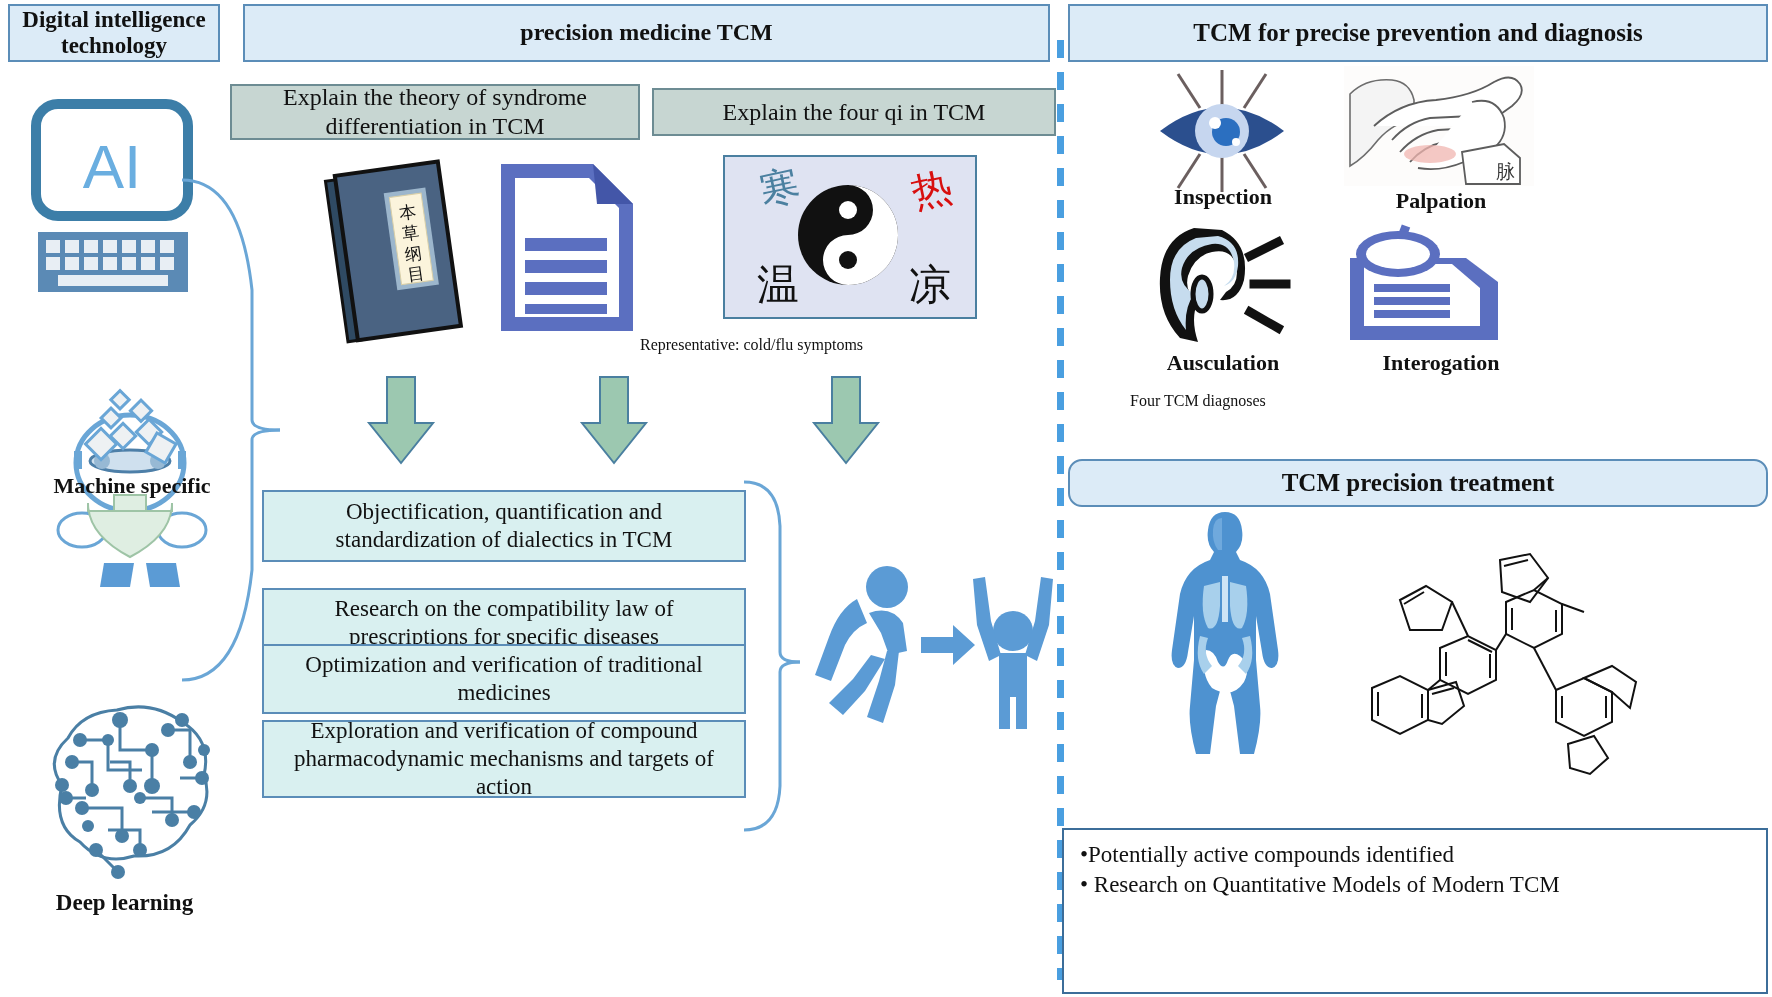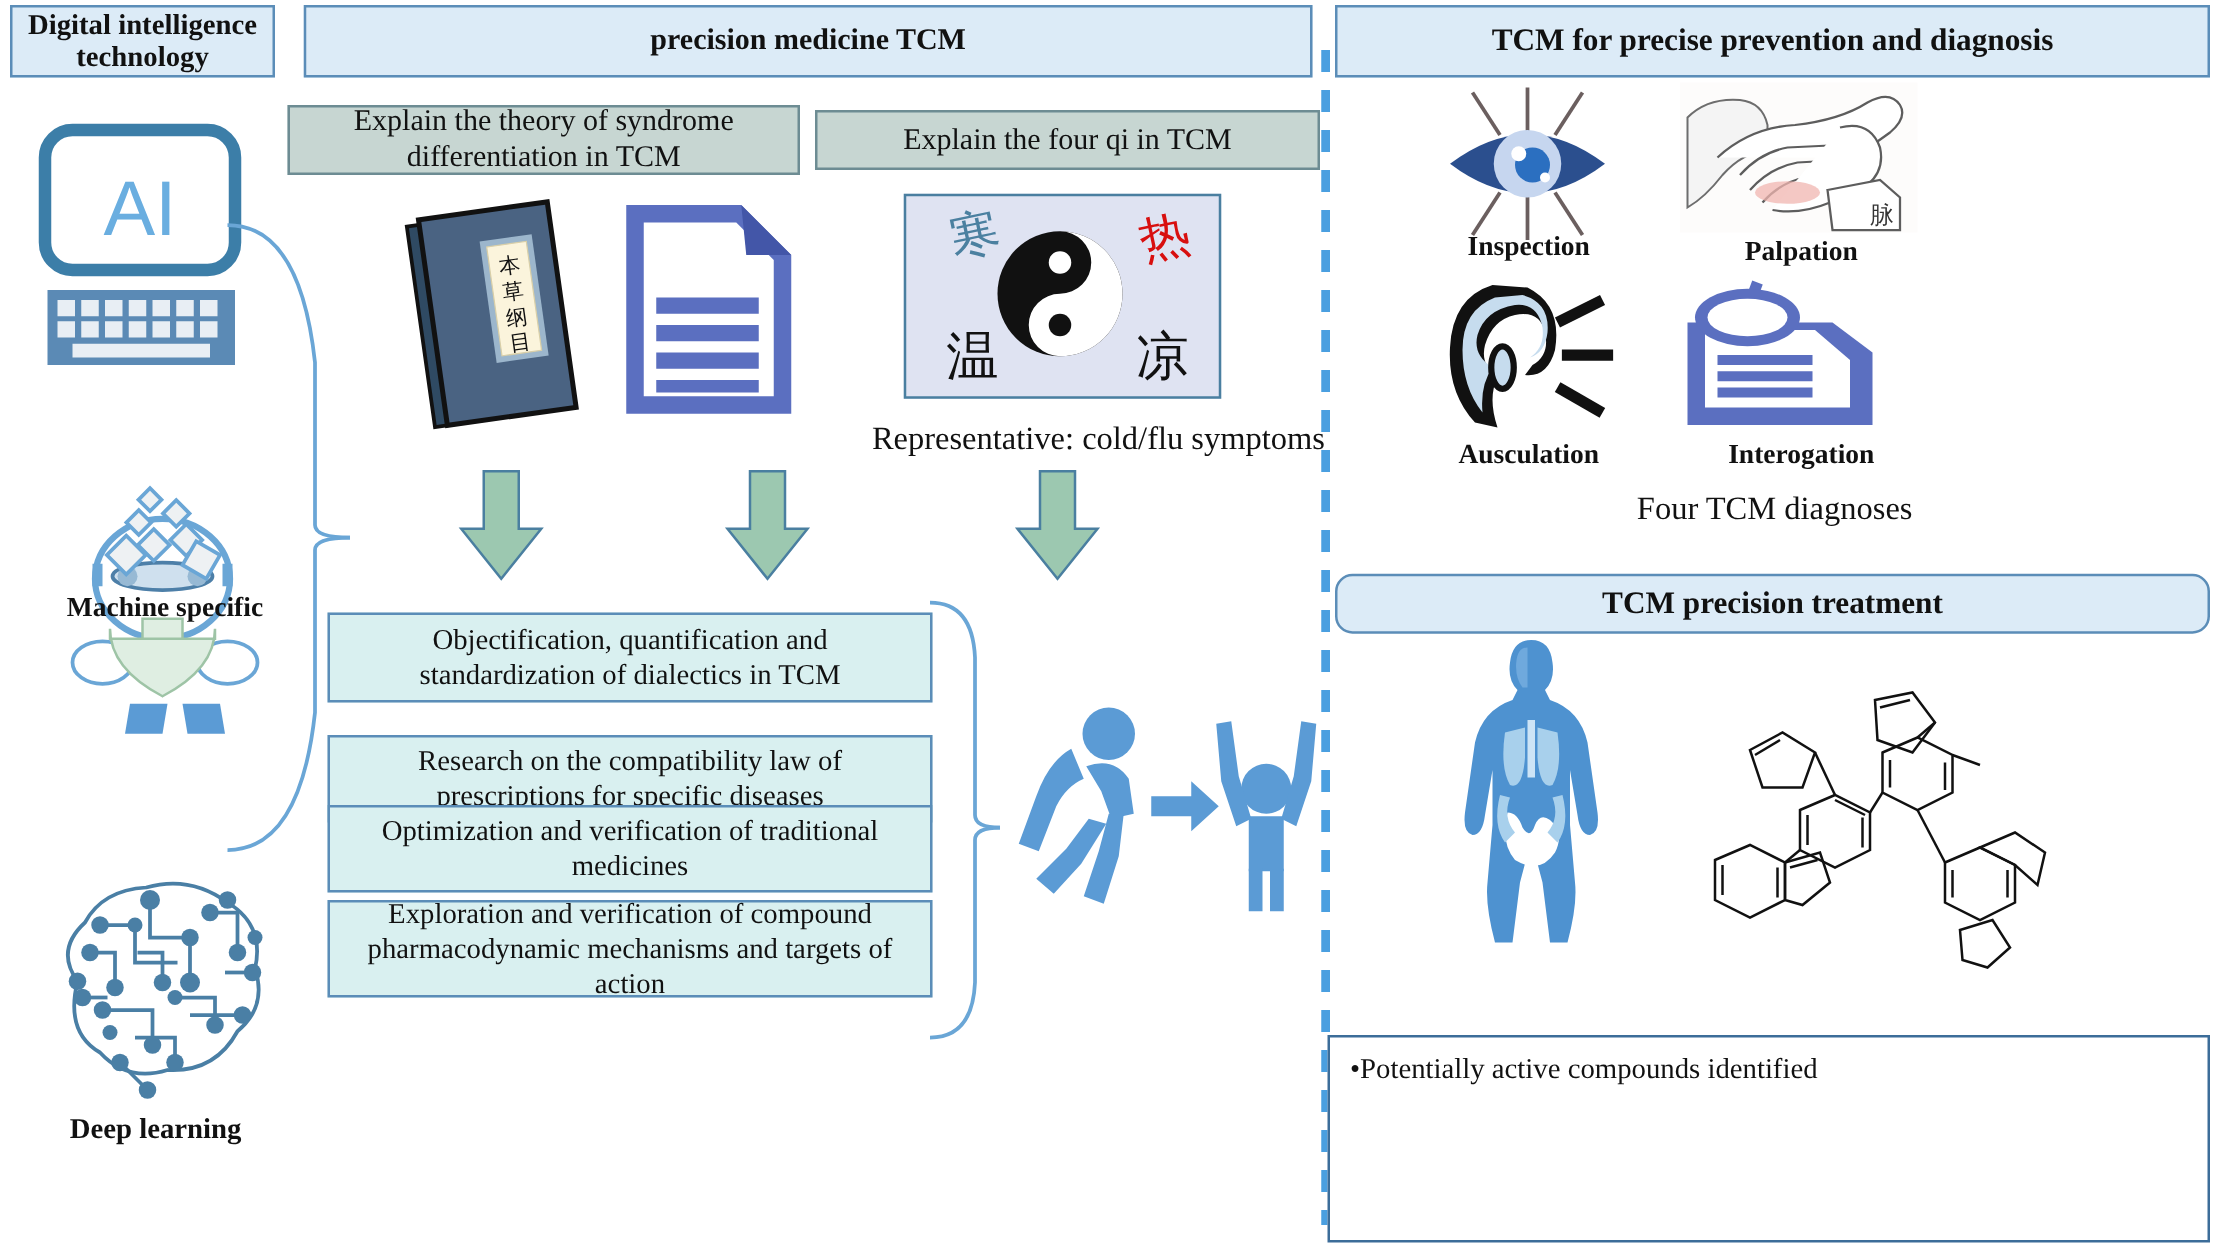--- a/index.html
+++ b/index.html
@@ -23,21 +23,21 @@
   
   .listbox{
     background:#d9f0f0;border:2px solid #5b8db8;
     display:flex;align-items:center;justify-content:center;text-align:center;
     font-size:23px;line-height:1.22;box-sizing:border-box;padding:2px 18px;
   }
   .plainbox{
     background:#ffffff;border:2px solid #3c6d99;box-sizing:border-box;
     font-size:23px;line-height:1.3;padding:10px 14px 6px 16px;
   }
-  .caption{font-size:26px;text-align:right;}
+  .caption{font-size:16px;text-align:left;}
   .boldcap{font-size:22px;font-weight:bold;text-align:center;}
 
   
   .divider{
     position:absolute;left:1057px;top:40px;width:7px;height:940px;
     background:repeating-linear-gradient(to bottom,#4a9fe0 0 18px,transparent 18px 32px);
   }
 
   
   .garrow{position:absolute;}
@@ -424,13 +424,14 @@
       <line x1="48" y1="150" x2="60" y2="140"></line>
       <line x1="154" y1="108" x2="176" y2="150"></line>
 
       <polygon points="188,204 214,196 228,218 210,234 190,228"></polygon>
     </g>
   </svg>
 </div>
 
 <div class="plainbox abs" style="left:1062px;top:828px;width:706px;height:166px;">
   <div>•Potentially active compounds identified</div>
+  <div>• Research on Quantitative Models of Modern TCM</div>
 </div>
 
 </body></html>

